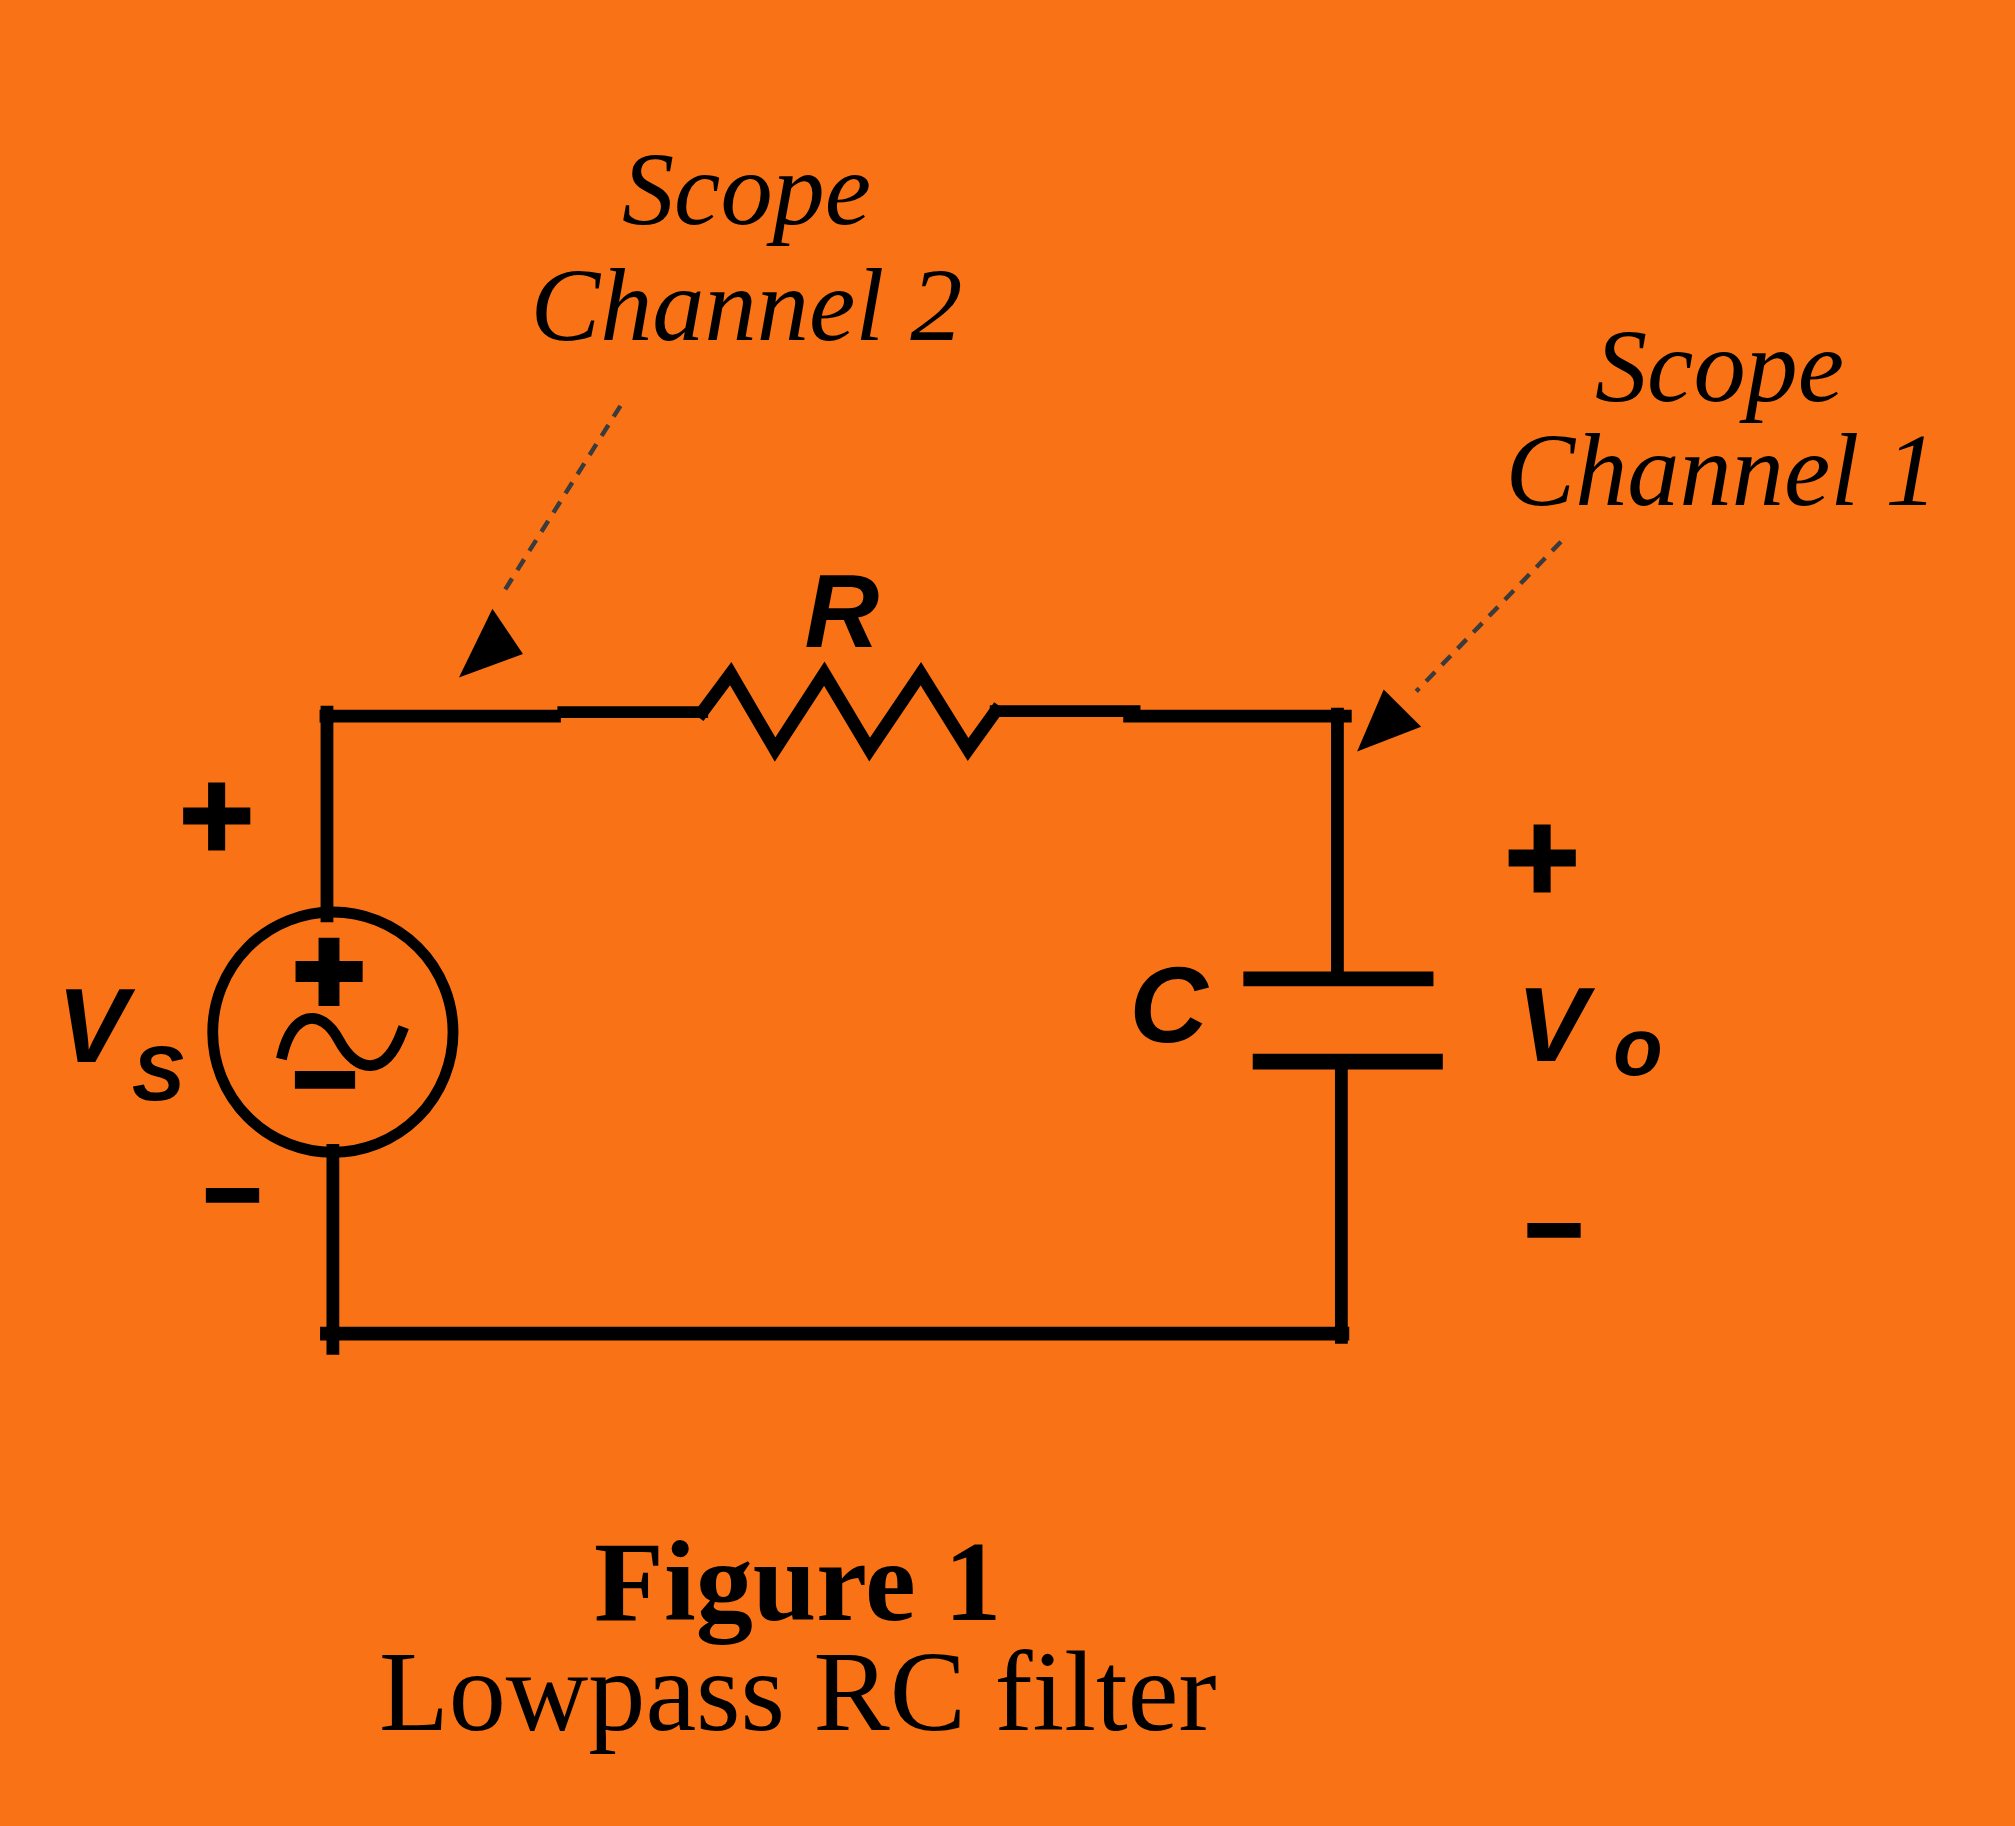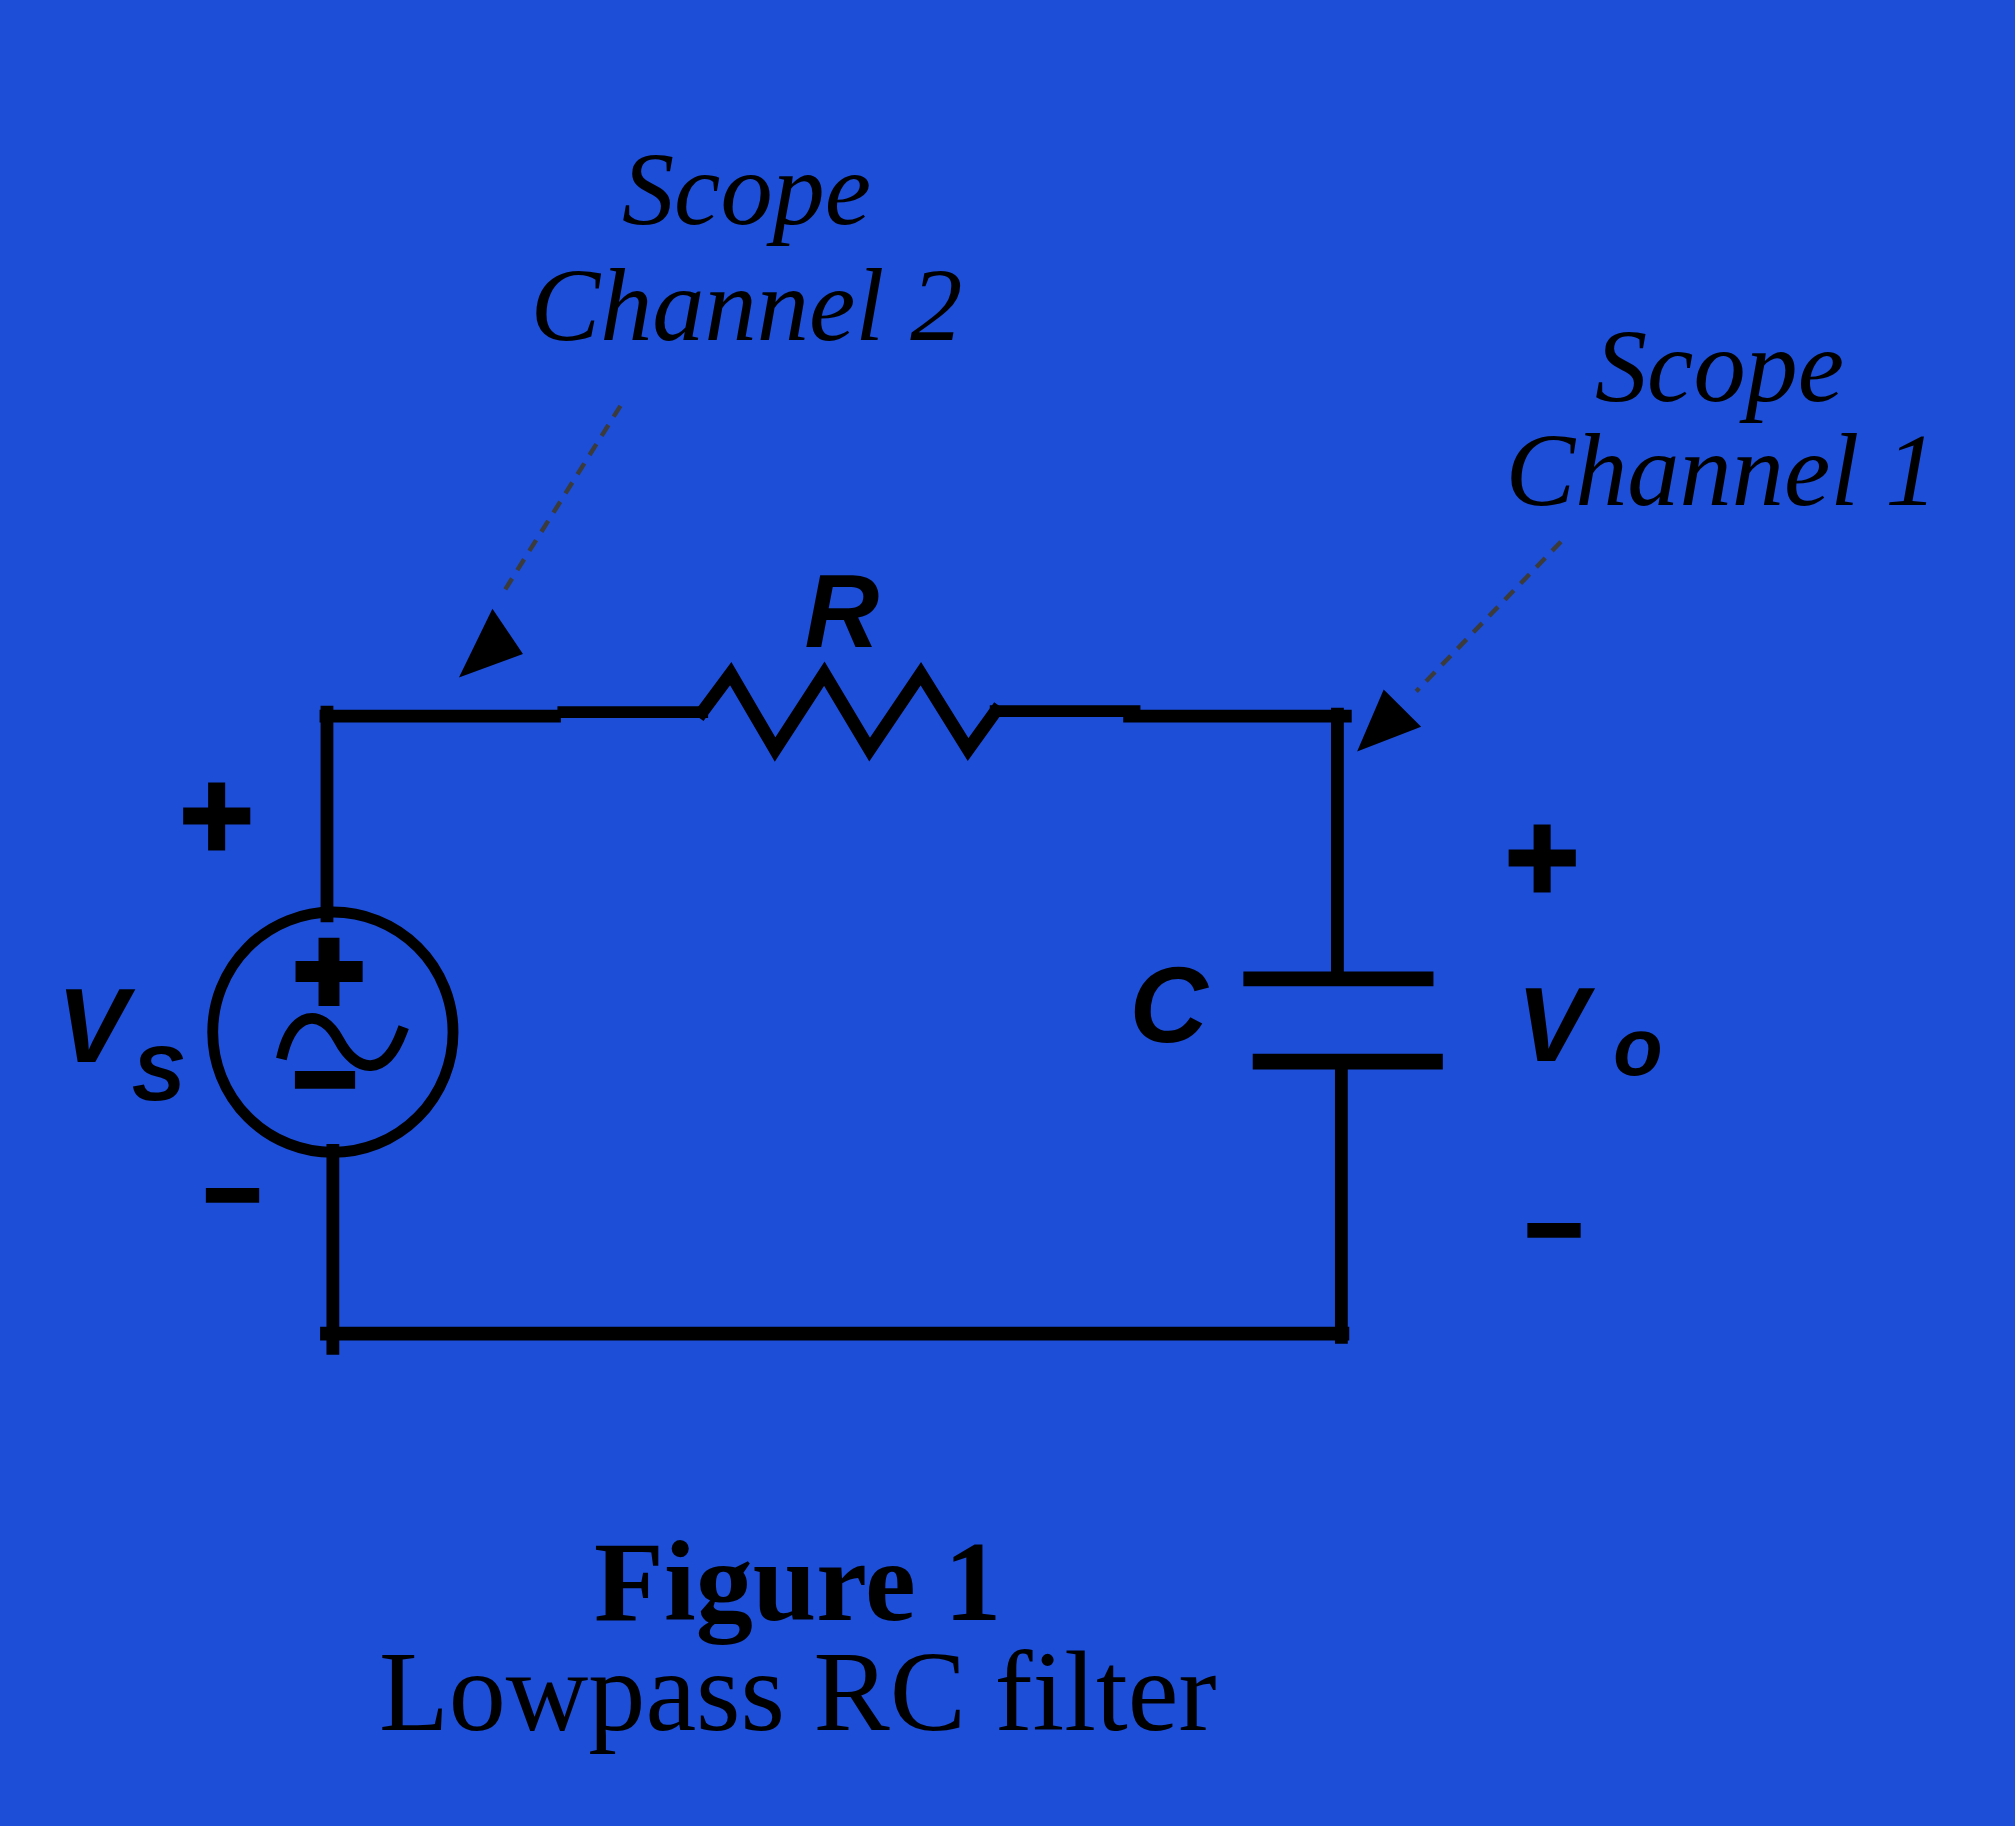--- a/index.html
+++ b/index.html
@@ -4,21 +4,21 @@
 <style>
   html, body {
     margin: 0;
     padding: 0;
     background: #ffffff;
   }
   #stage {
     position: relative;
     width: 2015px;
     height: 1826px;
-    background: #1d4ed8;
+    background: #f97316;
     overflow: hidden;
   }
   svg { display: block; }
 
   .wire {
     stroke: #000000;
     fill: none;
     stroke-linecap: square;
     stroke-linejoin: miter;
   }

